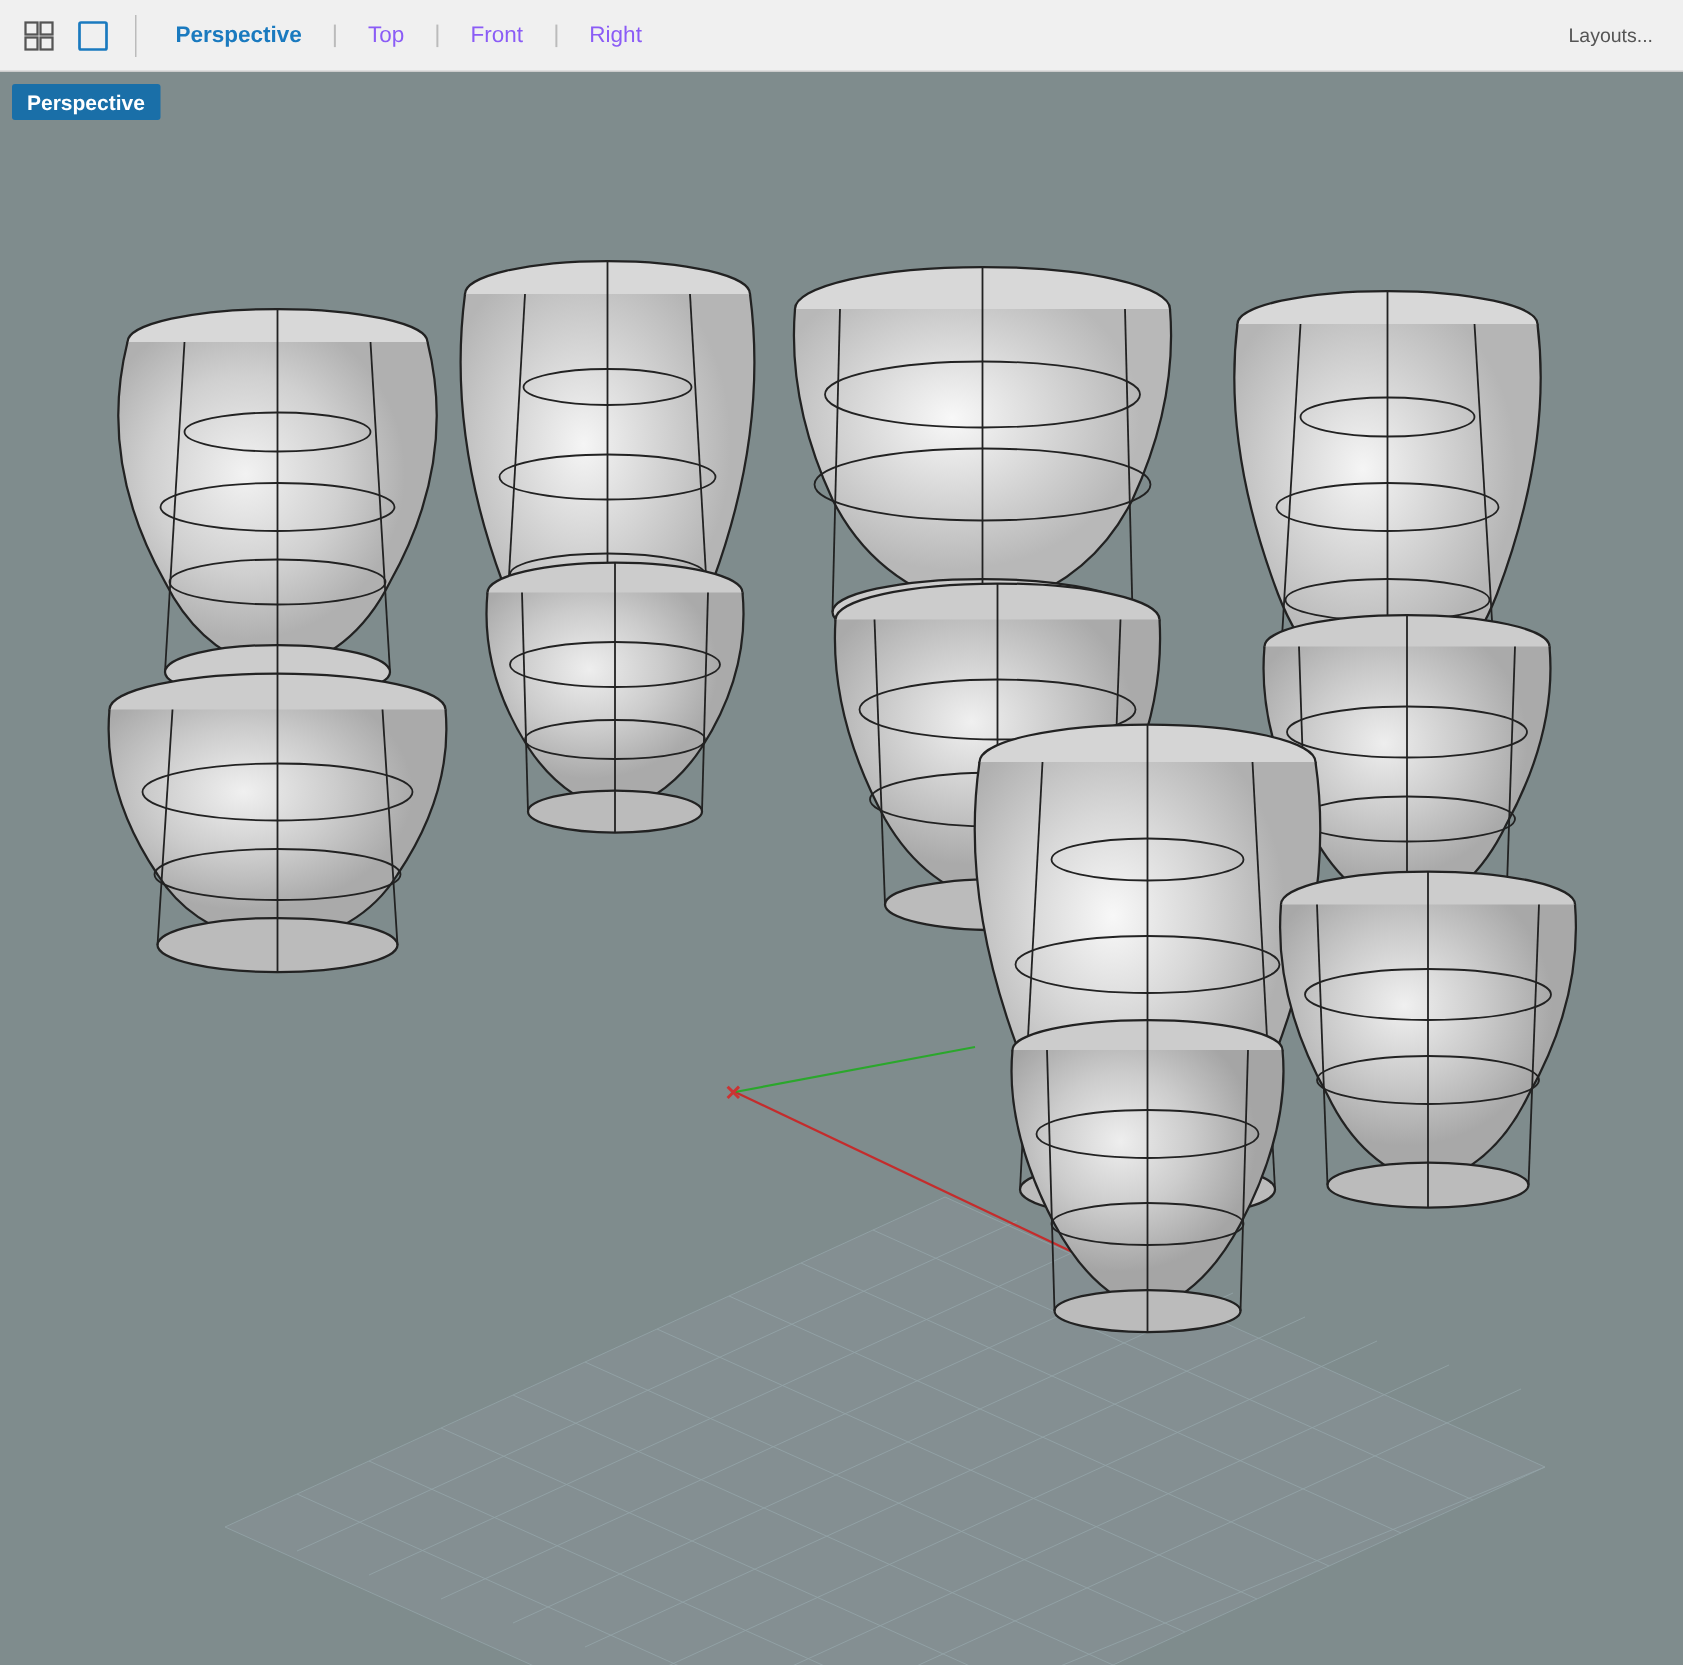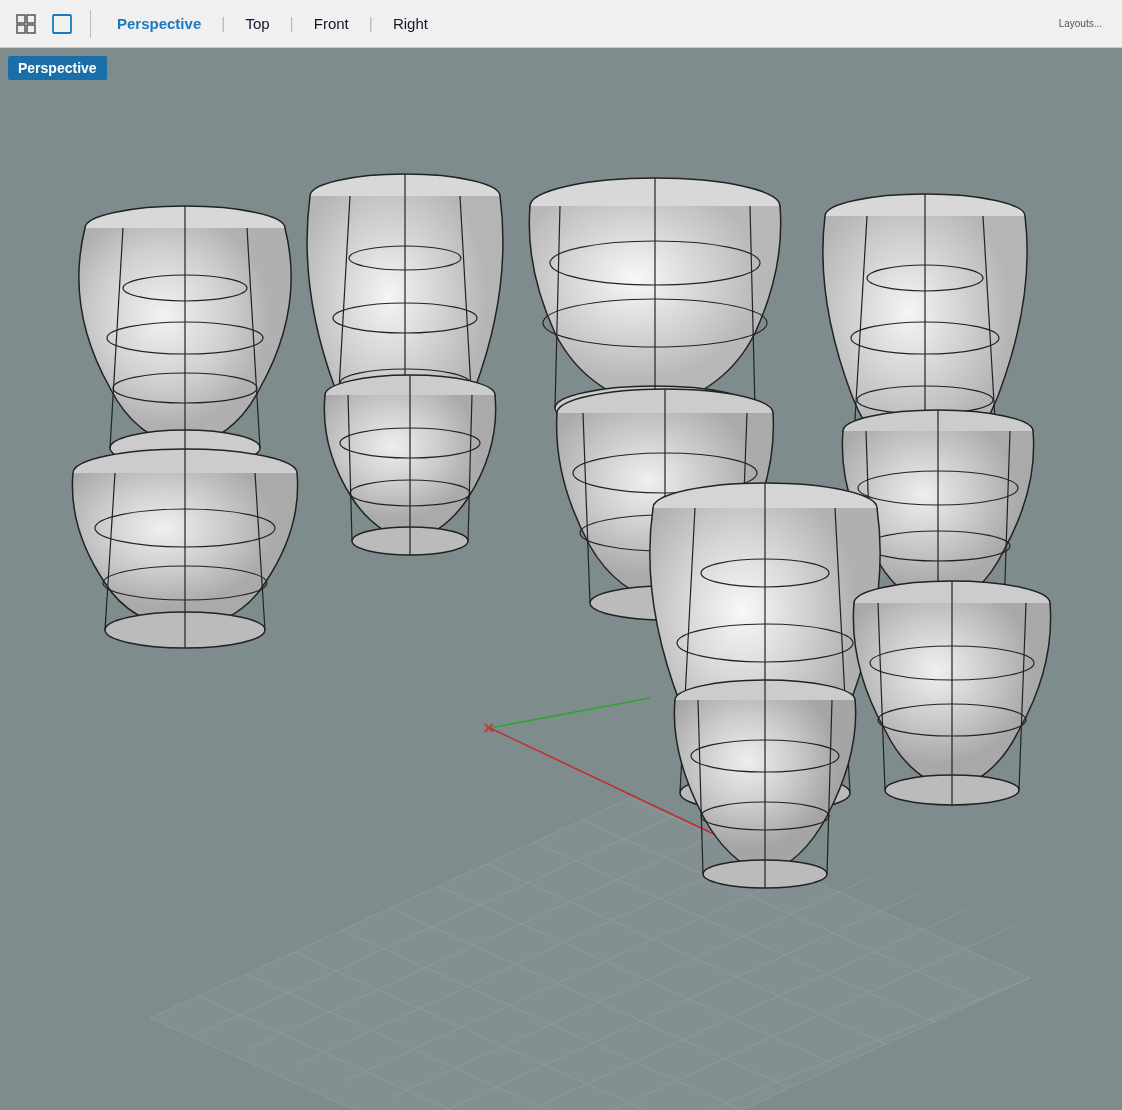--- a/index.html
+++ b/index.html
@@ -36,36 +36,36 @@
       height: 28px;
       background: #bbb;
       margin: 0 8px;
     }
     .top-bar-tab {
       padding: 0 18px;
       height: 48px;
       display: flex;
       align-items: center;
       font-size: 15px;
-      color: #0f172a;
+      color: #8b5cf6;
       cursor: pointer;
       position: relative;
     }
     .top-bar-tab.active {
       color: #1a7abf;
       font-weight: 600;
     }
     .top-bar-tab-sep {
       color: #bbb;
       font-size: 16px;
       margin: 0 2px;
     }
     .top-bar-layouts {
       margin-left: auto;
-      font-size: 10px;
+      font-size: 13px;
       color: #555;
       cursor: pointer;
       padding-right: 10px;
     }
 
     
     #viewport {
       width: 100%;
       height: calc(100% - 48px);
       background: #7f8c8d;

